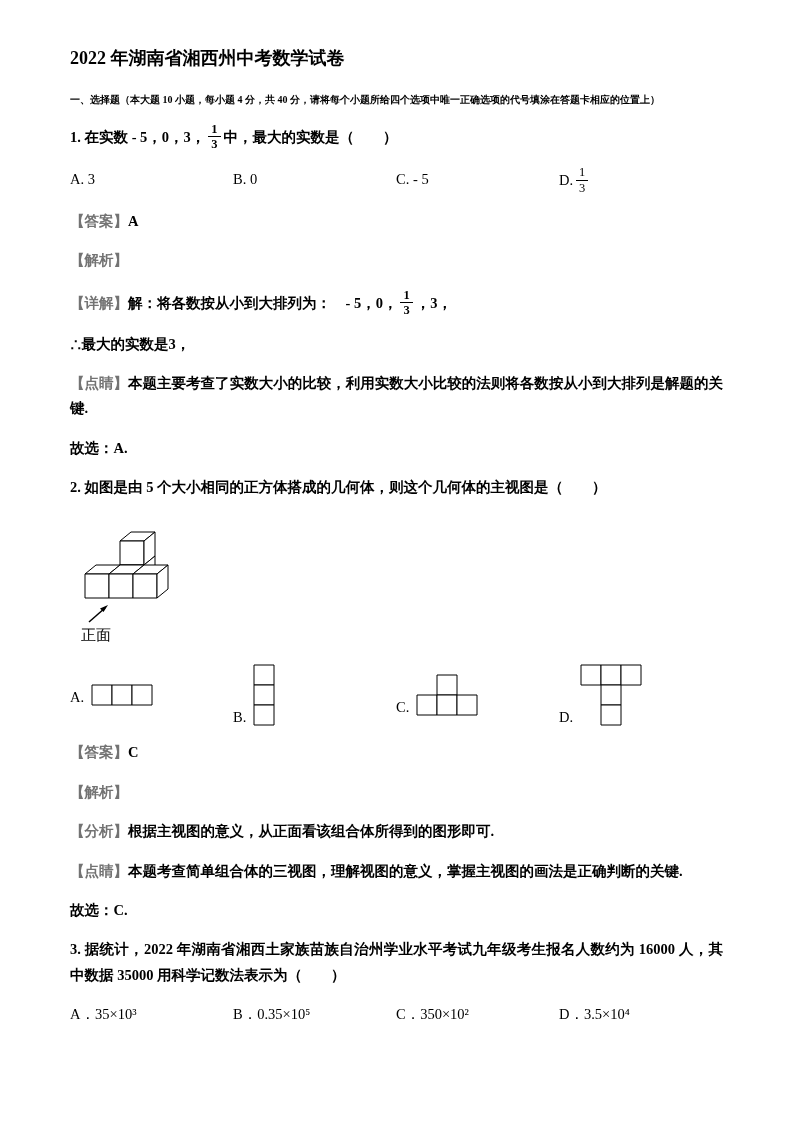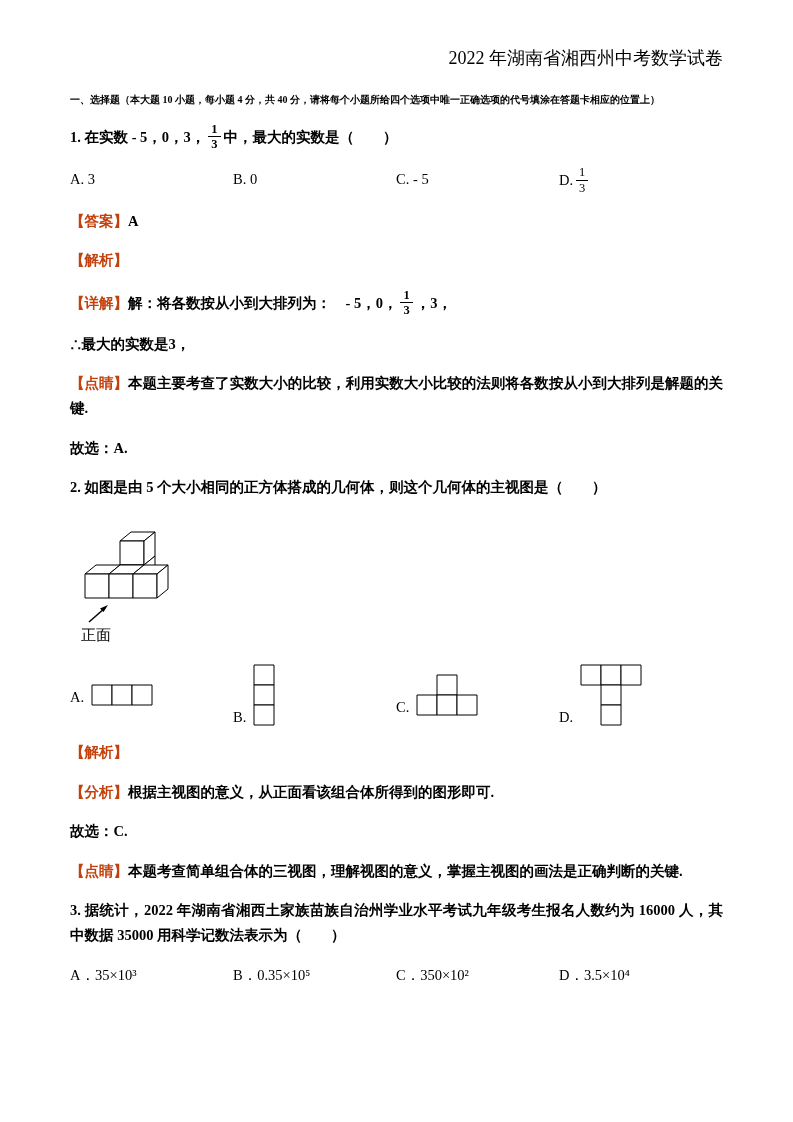--- a/index.html
+++ b/index.html
@@ -3,24 +3,24 @@
 <meta charset="utf-8">
 <style>
   * { box-sizing: border-box; }
   html,body { margin:0; padding:0; background:#ffffff; }
   .page {
     width:793px; min-height:1122px; margin:0 auto; background:#fff;
     padding:46px 70px 22px; display:flex; flex-direction:column;
     font-family:"Liberation Serif","DejaVu Serif",serif;
     color:#000; font-size:14.5px;
   }
-  .title { font-size:18px; font-weight:normal; text-align:right; margin:0 0 20px; }
+  .title { font-size:18px; font-weight:bold; text-align:left; margin:0 0 20px; }
   .section-heading { font-weight:bold; font-size:10px; line-height:1.95; margin:0 0 12px; text-align:justify; }
   .line { margin:0 0 14px; line-height:1.75; text-align:justify;font-weight:bold; }
-  .tag { color:#c2410c; }
+  .tag { color:#737373; }
   .options-row {
     display:grid; grid-template-columns:163px 163px 163px 1fr;
     margin:0 0 14px; align-items:center; line-height:1.75;
   }
   .opt-cell { display:flex; align-items:flex-end; gap:7px; }
   .opt-cell .opt-label { line-height:1.2; }
   .frac { display:inline-block; vertical-align:-0.55em; text-align:center; line-height:1.15; font-size:12.5px; margin:0 3px; }
   .frac .num { display:block; border-bottom:1px solid #000; padding:0 3px; }
   .frac .den { display:block; padding:0 3px; }
   .figure-block { margin:4px 0 12px 5px; }
@@ -128,29 +128,32 @@
           <rect class="geom" x="1" y="1" width="20" height="20"></rect>
           <rect class="geom" x="21" y="1" width="20" height="20"></rect>
           <rect class="geom" x="41" y="1" width="20" height="20"></rect>
           <rect class="geom" x="21" y="21" width="20" height="20"></rect>
           <rect class="geom" x="21" y="41" width="20" height="20"></rect>
         </svg>
       </span>
     </div>
 
     <p class="line">
+      <span class="tag">【答案】</span><span>C</span>
+    </p>
+    <p class="line">
       <span class="tag">【解析】</span>
     </p>
     <p class="line">
       <span class="tag">【分析】</span><span>根据主视图的意义，从正面看该组合体所得到的图形即可.</span>
     </p>
-    <p class="line">故选：C.</p>
     <p class="line">
       <span class="tag">【点睛】</span><span>本题考查简单组合体的三视图，理解视图的意义，掌握主视图的画法是正确判断的关键.</span>
     </p>
+    <p class="line">故选：C.</p>
   </div>
 
   <div>
     <p class="line">3. 据统计，2022 年湖南省湘西土家族苗族自治州学业水平考试九年级考生报名人数约为 16000 人，其中数据 35000 用科学记数法表示为（　　）</p>
 
     <div class="options-row">
       <span>A．35×10³</span>
       <span>B．0.35×10⁵</span>
       <span>C．350×10²</span>
       <span>D．3.5×10⁴</span>

